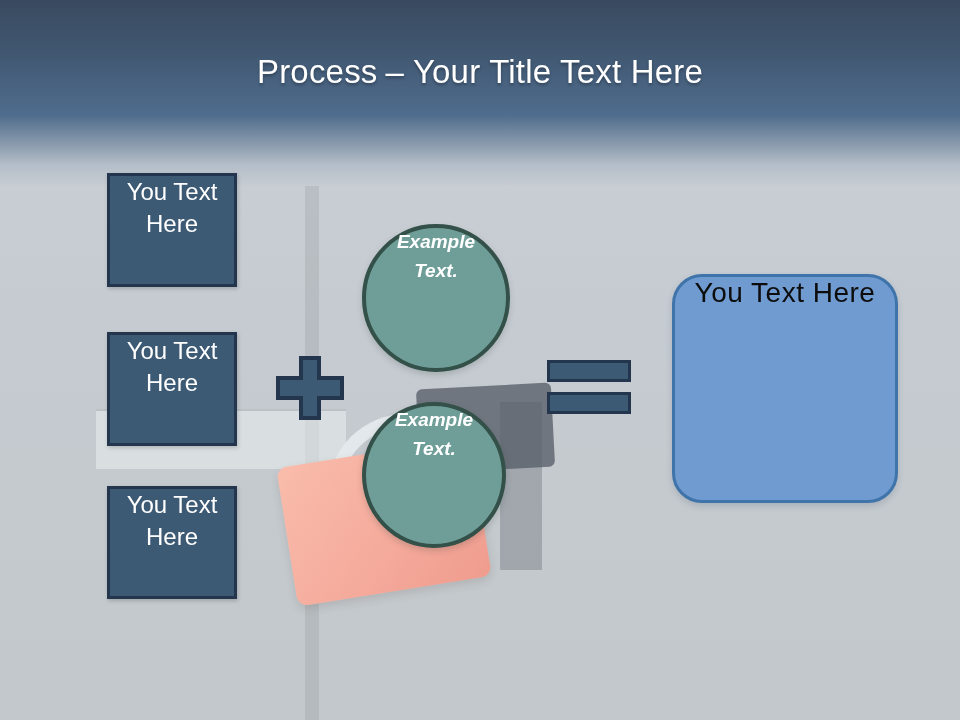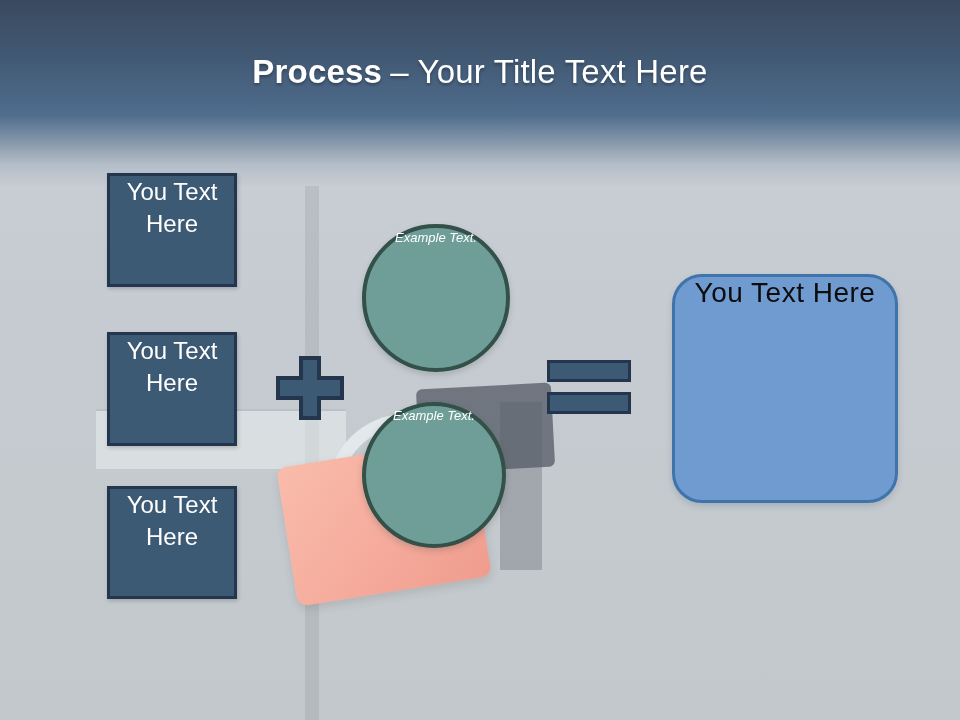--- a/index.html
+++ b/index.html
@@ -39,42 +39,42 @@
     background: linear-gradient(180deg,
       var(--header-top, #394a5f) 0%,
       #415872 30%, #4a6584 50%,
       var(--header-blue, #4f6d8d) 62%,
       #8c9cae 78%, #b5bfc9 89%,
       var(--photo-base, #c7ccd2) 100%);
   }
   .title { position: absolute; left: 0; top: 52px; width: 100%;
     text-align: center; color: #ffffff; font-size: 33px; line-height: 1.2;
     text-shadow: 0 2px 3px rgba(0,0,0,0.30); letter-spacing: 0.2px; }
-  .title .emph { font-weight: 700; }
+  .title .emph { font-weight: 400; }
   .title .rest { font-weight: 400; margin-left: 8px; }
 
   
   .shape { position: absolute; z-index: 3; display: flex;
     align-items: flex-start; justify-content: center; text-align: center; }
 
   .input-box { left: 107px; width: 130px; height: 114px;
     background: var(--box-fill, #3d5a75);
     border: 3px solid var(--box-border, #24364e);
     color: #ffffff; font-size: 24px; line-height: 1.33; padding: 0 10px;
     box-shadow: 1px 2px 4px rgba(0,0,0,0.18); }
   .input-box.b1 { top: 173px; }
   .input-box.b2 { top: 332px; }
   .input-box.b3 { top: 486px; height: 113px; }
 
   .plus-wrap { left: 276px; top: 356px; width: 68px; height: 64px; }
 
   .example-circle { width: 148px; height: 148px; border-radius: 50%;
     background: var(--circle-fill, #6f9e98);
     border: 4px solid var(--circle-border, #335049);
-    color: #ffffff; font-size: 13px; font-weight: 400; font-style: italic;
+    color: #ffffff; font-size: 19px; font-weight: 700; font-style: italic;
     line-height: 1.5; box-shadow: 0 3px 6px rgba(40,60,55,0.20); }
   .example-circle .lbl { max-width: 92px; }
   .example-circle.c1 { left: 362px; top: 224px; }
   .example-circle.c2 { left: 362px; top: 402px; width: 144px; height: 146px; }
 
   .equals-wrap { left: 547px; top: 360px; width: 84px; height: 54px;
     flex-direction: column; justify-content: space-between; }
   .equals-bar { width: 84px; height: 22px;
     background: var(--box-fill, #3d5a75);
     border: 3px solid var(--box-border, #24364e); }

